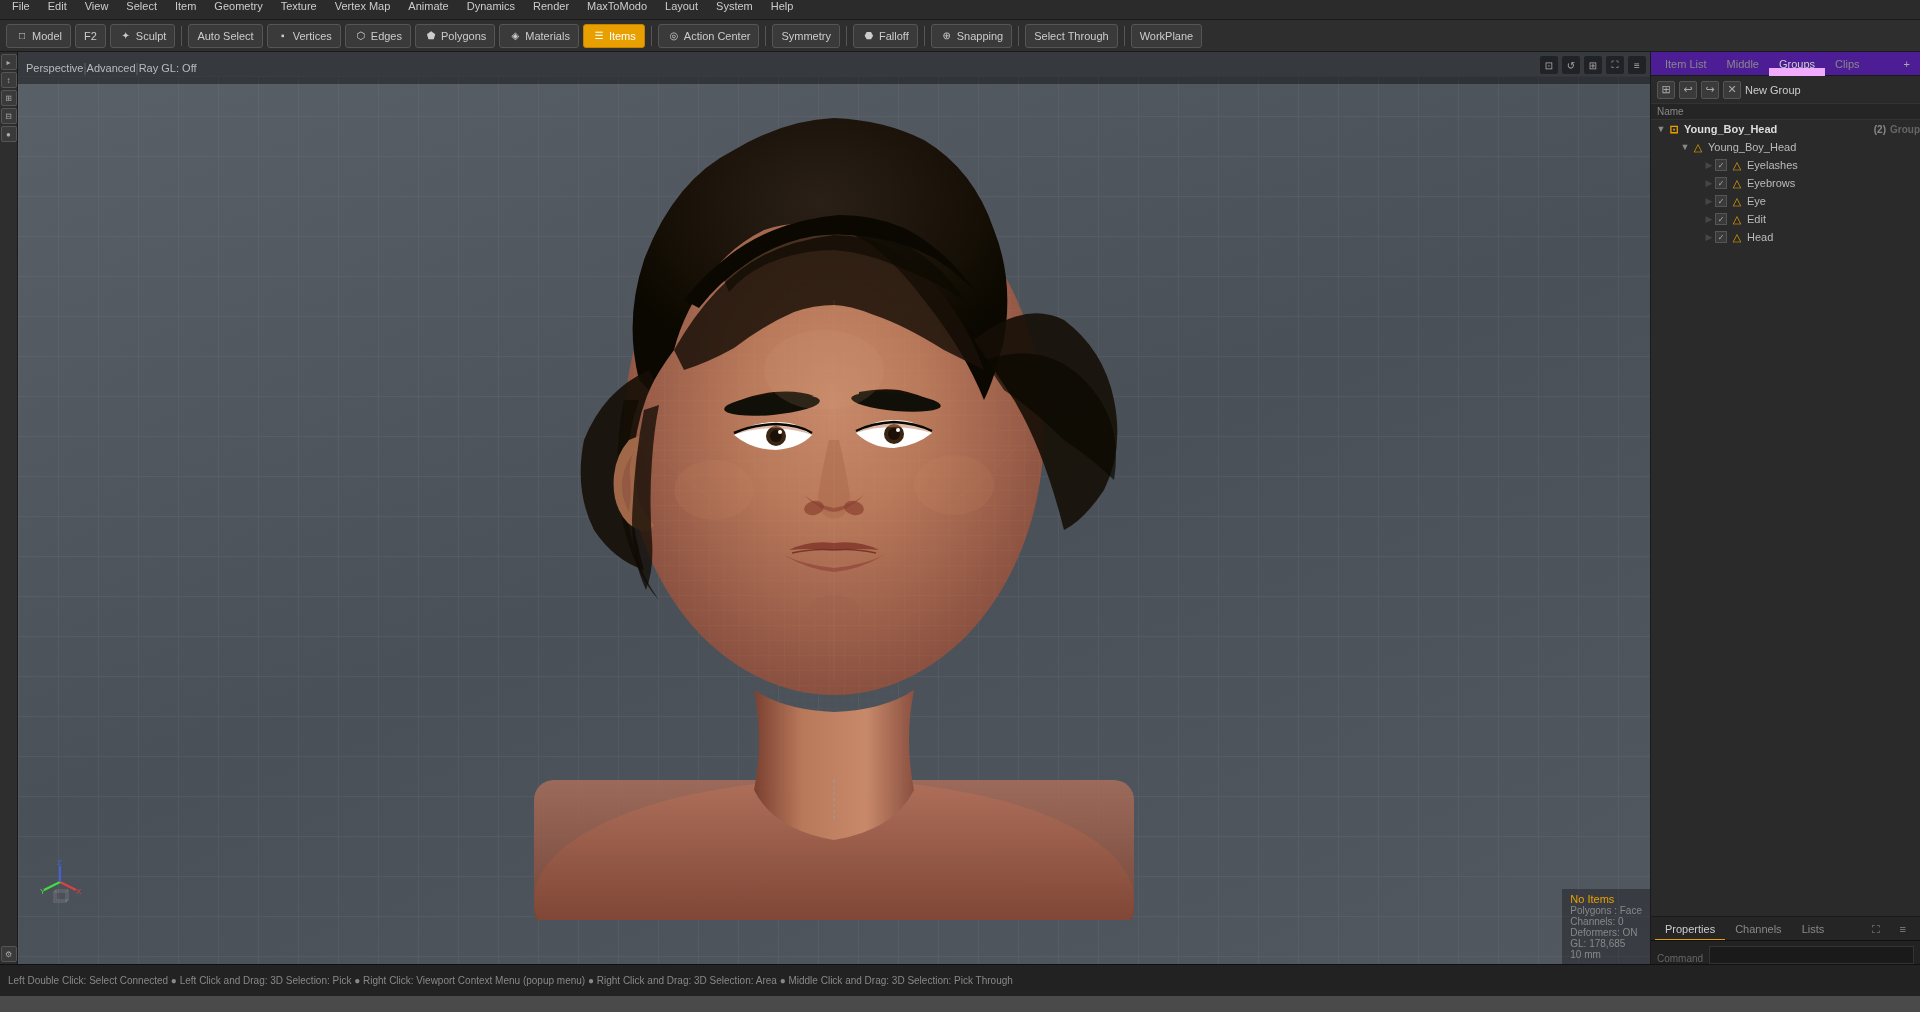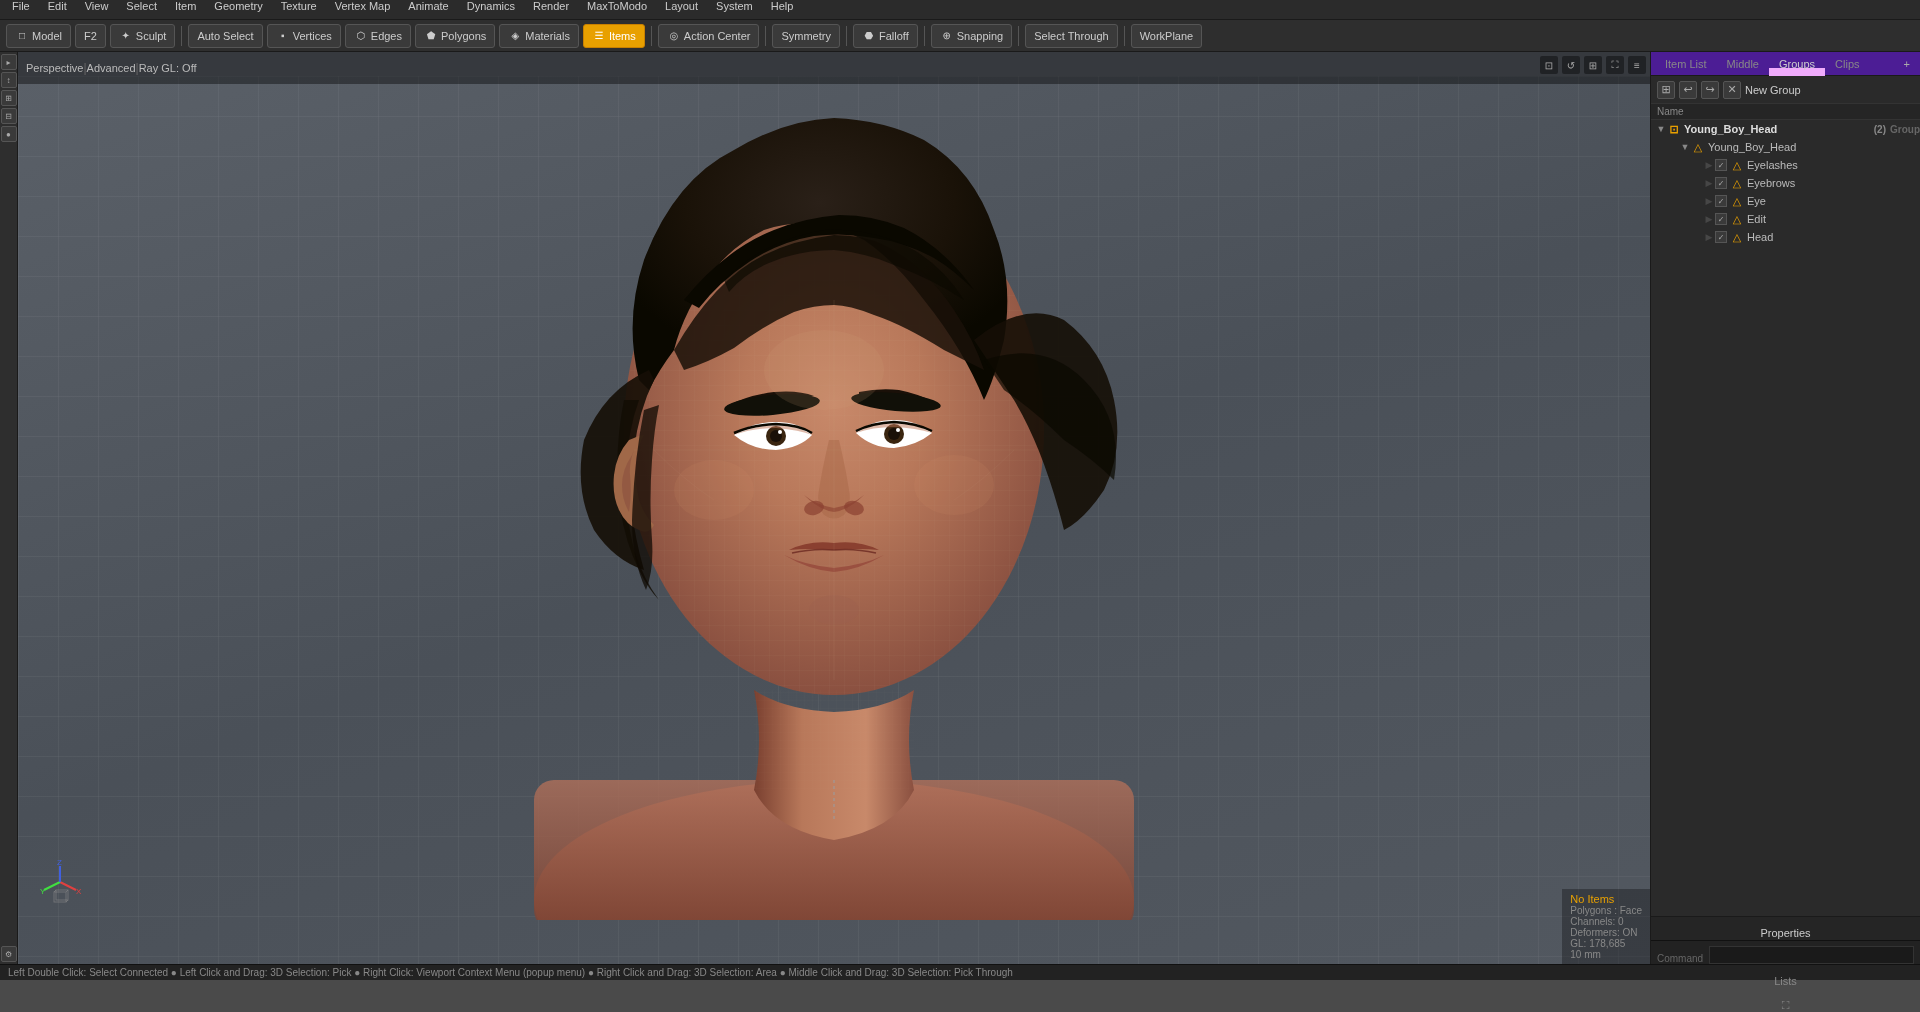--- a/index.html
+++ b/index.html
@@ -259,39 +259,38 @@
       background: #3a3a3a;
       margin-right: 3px;
       display: flex; align-items: center; justify-content: center;
       font-size: 8px; color: #aaa; flex-shrink: 0;
     }
     .tree-label { flex: 1; }
     .tree-type { font-size: 10px; color: #666; margin-left: 4px; }
 
     
     #statusbar {
-      height: 16px;
+      height: 32px;
       background: #222;
       display: flex;
       align-items: center;
       padding: 0 8px;
       font-size: 10px;
       color: #888;
       border-top: 1px solid #111;
     }
 
     
     #bottom-panel-tabs {
       height: 24px;
       background: #252525;
       display: flex;
       align-items: center;
       padding: 4px 4px;
       border-top: 1px solid #1a1a1a;
-      flex-direction: column;
     }
     .bp-tab {
       padding: 0 10px;
       height: 24px;
       line-height: 24px;
       font-size: 11px;
       color: #888;
       cursor: pointer;
     }
     .bp-tab.active { color: #ccc; border-bottom: 2px solid #e8a000; }

